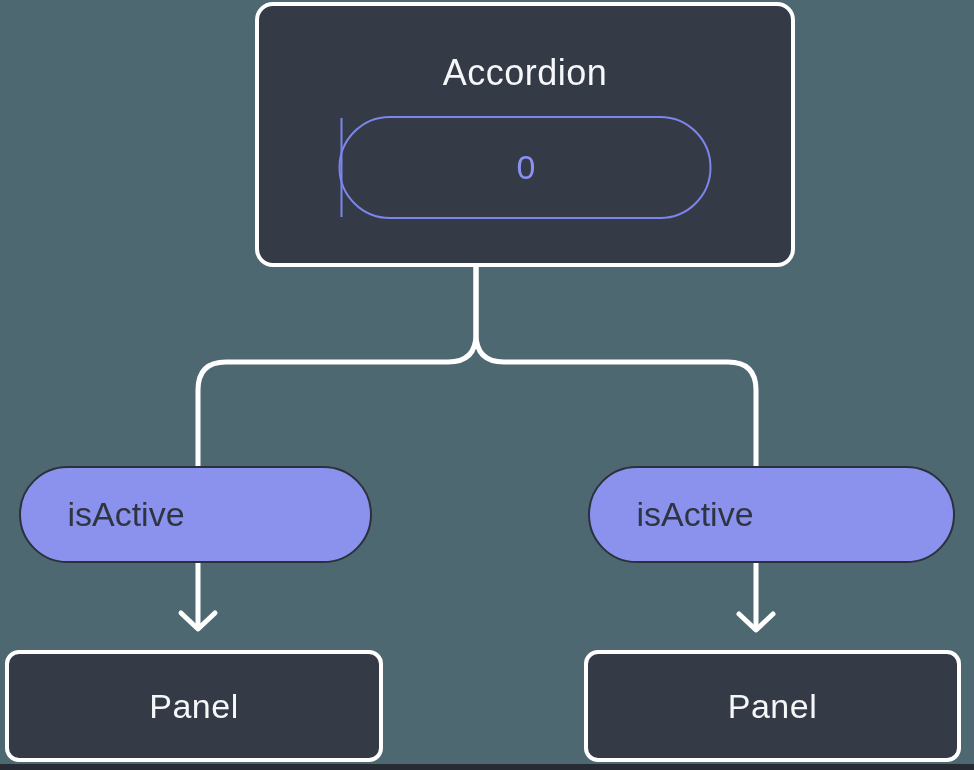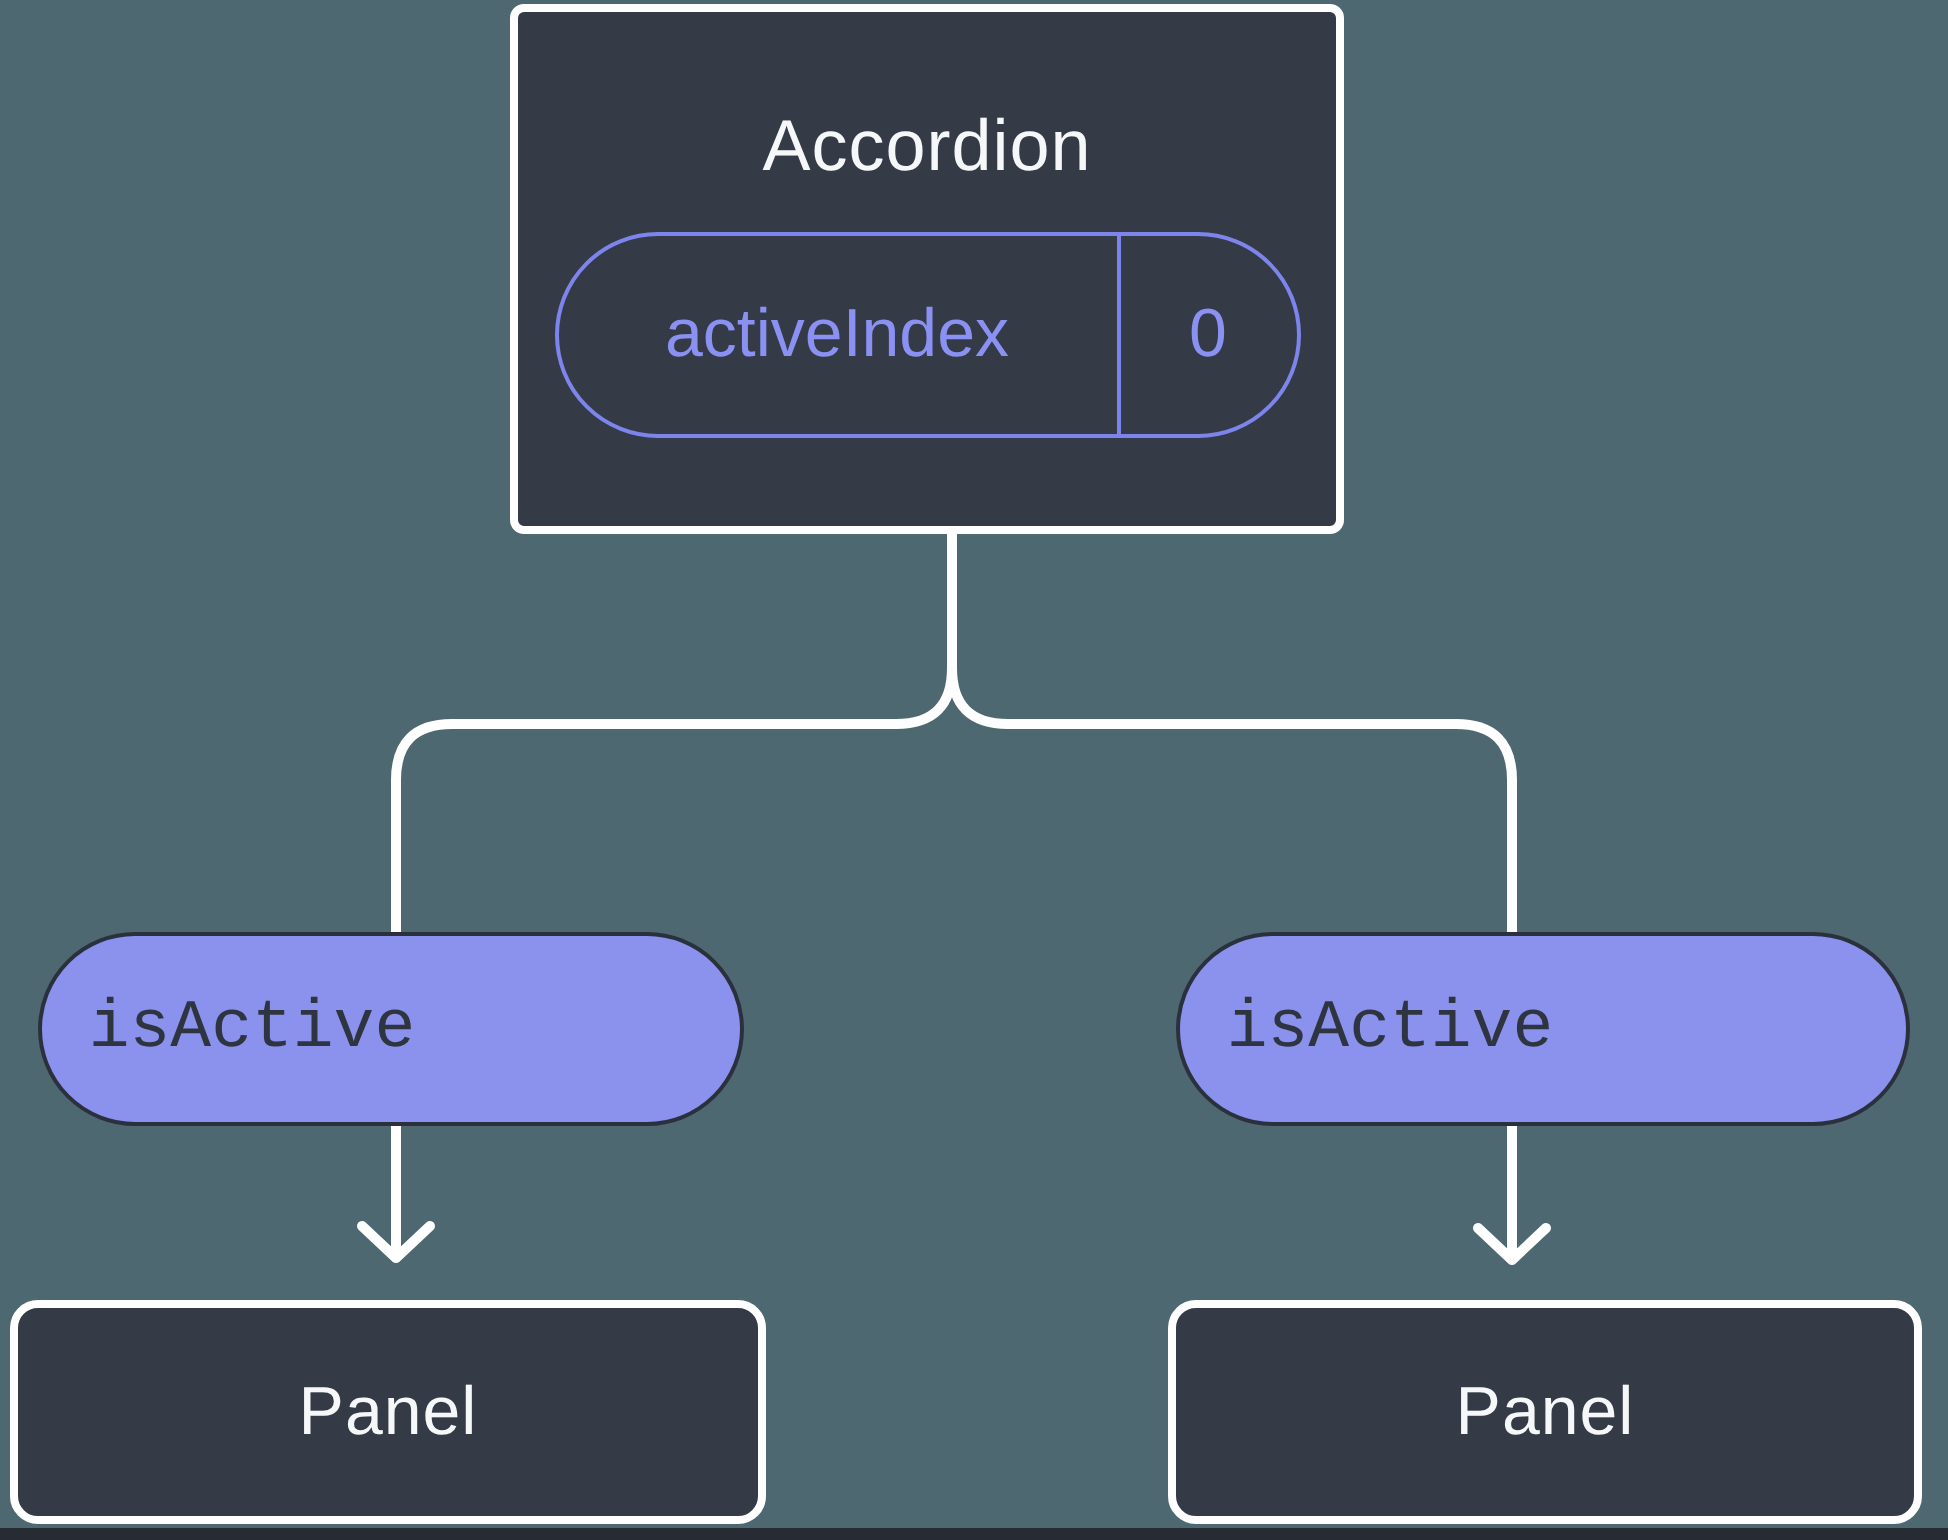--- a/index.html
+++ b/index.html
@@ -43,22 +43,22 @@
 
   .node {
     position: absolute;
     z-index: 2;
     background: var(--node-fill);
     border: 4px solid var(--node-border);
   }
 
   .root-node {
     left: 255px; top: 2px;
-    width: 417px; height: 265px;
-    border-radius: 7px;
+    width: 540px; height: 265px;
+    border-radius: 18px;
     padding-left: 20px;
   }
   .root-title {
     position: absolute;
     left: 0; top: 46px;
     width: 100%;
     text-align: center;
     color: var(--panel-text);
     font-size: 36px;
     font-weight: 500;
@@ -92,21 +92,20 @@
     z-index: 2;
     top: 466px;
     height: 97px;
     background: var(--prop-pill-fill);
     border: 2.5px solid var(--prop-pill-border);
     border-radius: 49px;
     display: flex;
     align-items: stretch;
     color: var(--prop-pill-text);
     font-size: 34px;
-    font-family: Liberation Mono, monospace;
   }
   .prop-pill .cell-name {
     width: 210px;
     display: flex; align-items: center; justify-content: center;
   }
   .prop-pill .cell-value {
     flex: 1;
     border-left: 2.5px solid var(--prop-pill-border);
     display: flex; align-items: center; justify-content: center;
   }
@@ -144,21 +143,20 @@
   <svg class="connectors" viewBox="0 0 974 770" aria-hidden="true">
     <path class="connector-path" d="M 476 265 L 476 334 Q 476 362 448 362 L 226 362 Q 198 362 198 390 L 198 628"></path>
     <path class="connector-path" d="M 476 265 L 476 334 Q 476 362 504 362 L 728 362 Q 756 362 756 390 L 756 629"></path>
     <path class="connector-path" d="M 181 613 L 198 629 L 215 613"></path>
     <path class="connector-path" d="M 739 614 L 756 630 L 773 614"></path>
   </svg>
 
   <div class="node root-node">
     <div class="root-title">Accordion</div>
     <div class="state-pill">
-      <div class="cell-name">activeIndex</div>
       <div class="cell-value">0</div>
     </div>
   </div>
 
   <div class="prop-pill prop-pill-left">
     <div class="cell-name">isActive</div>
   </div>
 
   <div class="prop-pill prop-pill-right">
     <div class="cell-name">isActive</div>

